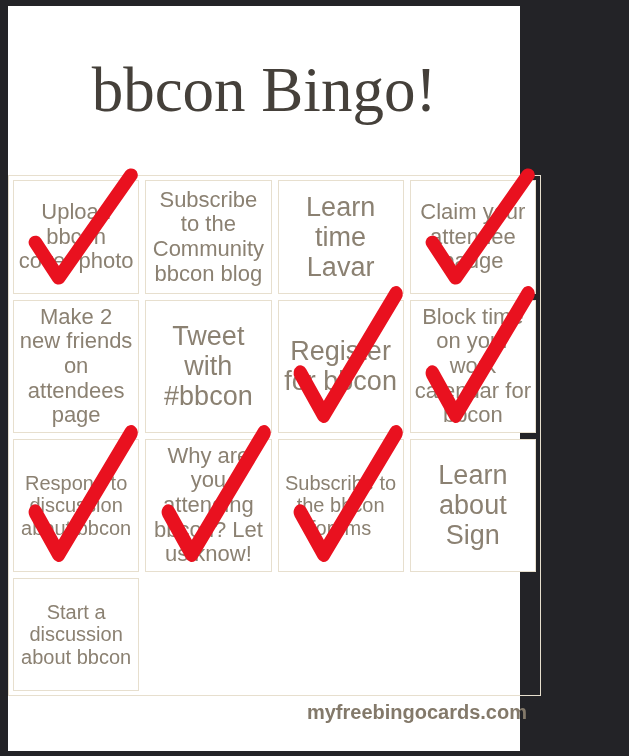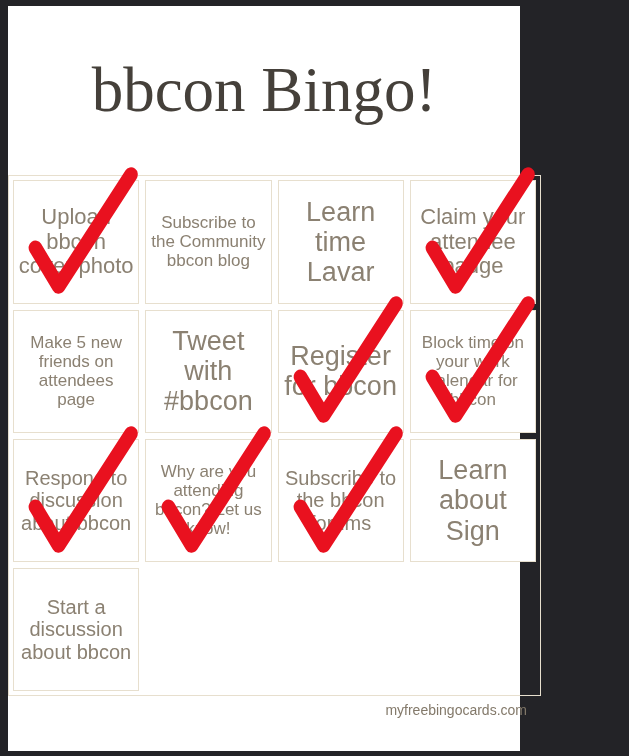--- a/index.html
+++ b/index.html
@@ -48,21 +48,21 @@
     text-align:center;
     color:var(--cell-text);
     line-height:1.12;
     padding:4px;
     cursor:pointer;
     background:var(--page-bg);
   }
   .cell.size-l{font-size:27px;}
   .cell.size-m{font-size:22px;}
   .cell.size-sm{font-size:20px;}
-  .cell.size-s{font-size:17px;}
+  .cell.size-s{font-size:22px;}
   .check{
     position:absolute;
     left:2%;
     top:-10%;
     width:104%;
     height:114%;
     overflow:visible;
     pointer-events:none;
   }
   .check polyline{
@@ -73,22 +73,22 @@
     stroke-linejoin:round;
   }
   .footer-row{
     width:533px;
     margin:5px auto 0;
     text-align:right;
     padding-right:14px;
   }
   .footer{
     display:inline-block;
-    font-size:14px;
-    font-weight:normal;
+    font-size:20px;
+    font-weight:bold;
     color:var(--footer-text);
   }
 </style>
 </head>
 <body>
 
 <div class="frame">
   <div class="page">
 
     <h1 class="title">bbcon Bingo!</h1>
@@ -110,21 +110,21 @@
 
       </div>
 
       <div class="cell size-m">
         <span>Claim your attendee badge</span>
         <svg class="check" viewBox="0 0 100 100" preserveAspectRatio="none">
             <polyline points="15,57 33,85 89,4"></polyline>
           </svg>
       </div>
       <div class="cell size-s">
-        <span>Make 5 new friends on attendees page</span>
+        <span>Make 2 new friends on attendees page</span>
 
       </div>
       <div class="cell size-l">
         <span>Tweet with #bbcon</span>
 
       </div>
 
       <div class="cell size-l">
         <span>Register for bbcon</span>
         <svg class="check" viewBox="0 0 100 100" preserveAspectRatio="none">

